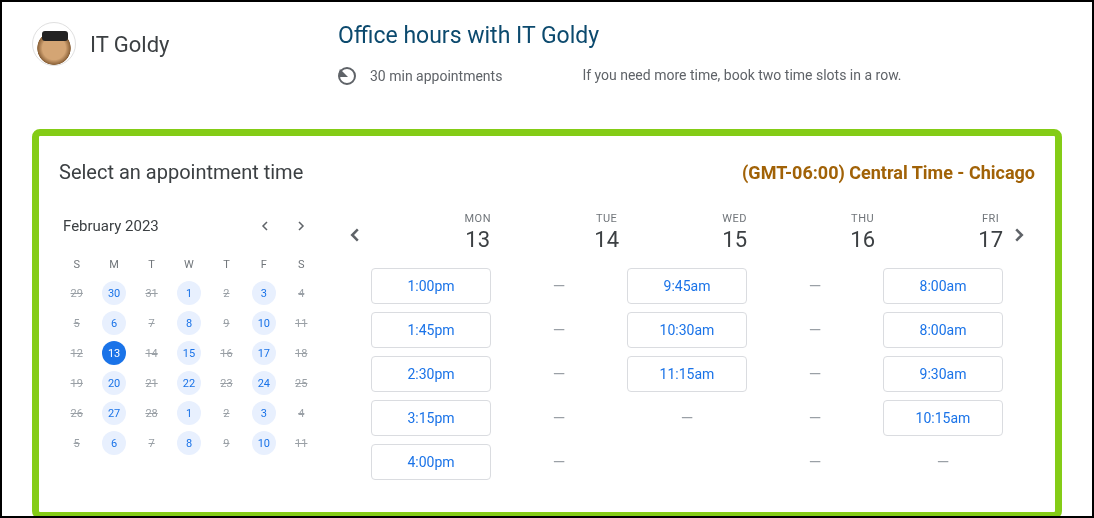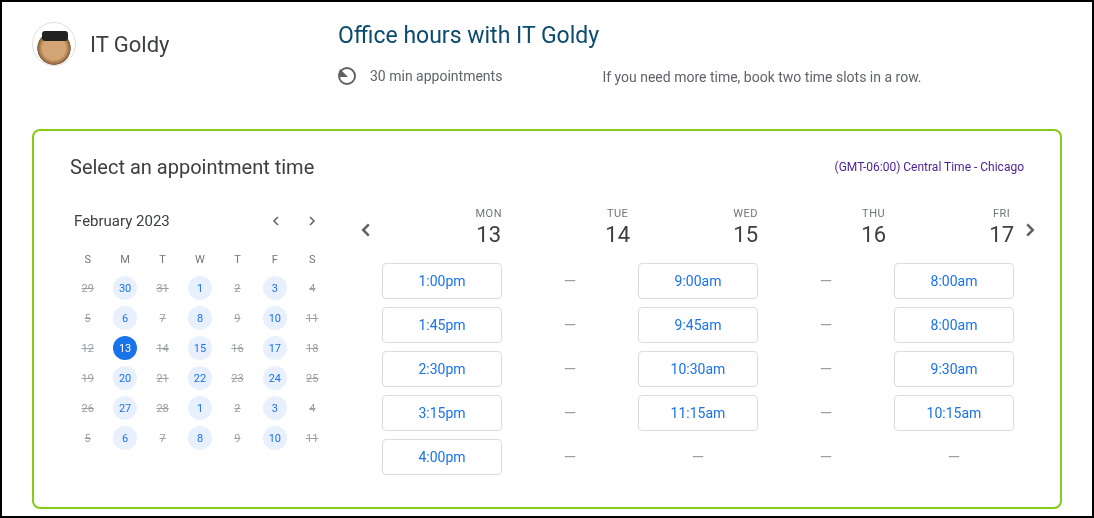--- a/index.html
+++ b/index.html
@@ -4,29 +4,29 @@
 <style>
 * { box-sizing: border-box; margin: 0; padding: 0; }
 body { font-family: 'Google Sans', Roboto, Arial, sans-serif; background: #fff; color: #3c4043; width: 1094px; height: 518px; border: 2px solid #000; padding: 20px 30px; }
 .header { display: flex; align-items: flex-start; gap: 16px; margin-bottom: 20px; }
 .avatar { width: 44px; height: 44px; border-radius: 50%; background: radial-gradient(circle at 50% 60%, #d4a574 35%, #8b6239 50%, #fff 52%); border: 1px solid #e0e0e0; position: relative; flex-shrink: 0; }
 .avatar::before { content: ''; position: absolute; top: 8px; left: 9px; width: 26px; height: 10px; background: #222; border-radius: 3px; }
 .header-left { flex: 0 0 290px; display: flex; align-items: center; gap: 14px; }
 .header-right { flex: 1; }
 .profile-name { font-size: 22px; color: #3c4043; font-weight: 400; }
 .page-title { font-size: 23px; color: #0c4a6e; font-weight: 400; margin-bottom: 18px; }
-.meta-row { display: flex; align-items: flex-end; gap: 20px; font-size: 14px; color: #5f6368; }
+.meta-row { display: flex; align-items: flex-start; font-size: 14px; color: #5f6368; }
 .meta-item { display: flex; align-items: center; gap: 14px; }
 .clock-icon { width: 18px; height: 18px; border: 2px solid #5f6368; border-radius: 50%; position: relative; }
 .clock-icon::after { content: ''; position: absolute; width: 9px; height: 9px; background: #5f6368; border-radius: 50% 0 0 0; top: -1px; left: -1px; transform: rotate(0deg); clip-path: polygon(100% 100%, 0 100%, 0 0); }
 .note { margin-left: 80px; }
-.card { border: 2px solid #84cc16; border-radius: 8px; padding: 24px 36px; margin-top: 44px; }
+.card { border: 7px solid #84cc16; border-radius: 8px; padding: 24px 20px; margin-top: 44px; }
 .card-head { display: flex; justify-content: space-between; align-items: center; margin-bottom: 28px; }
 .card-title { font-size: 20px; font-weight: 400; color: #3c4043; }
-.tz { font-size: 12px; color: #4c1d95; }
+.tz { font-size: 18px; color: #a16207; font-weight: bold; }
 .body-row { display: flex; gap: 20px; }
 .calendar { width: 260px; flex-shrink: 0; }
 .cal-head { display: flex; align-items: center; justify-content: space-between; margin-bottom: 12px; padding: 0 4px; }
 .cal-month { font-size: 15px; color: #3c4043; }
 .cal-nav { display: flex; gap: 8px; }
 .chev { width: 28px; height: 28px; display: flex; align-items: center; justify-content: center; cursor: pointer; color: #5f6368; border-radius: 50%; }
 .chev svg { width: 10px; height: 10px; }
 .cal-grid { display: grid; grid-template-columns: repeat(7, 1fr); gap: 2px 2px; }
 .cal-dowh { font-size: 11px; color: #70757a; text-align: center; padding: 6px 0; }
 .cal-cell { height: 28px; display: flex; align-items: center; justify-content: center; font-size: 11px; position: relative; }
@@ -251,21 +251,20 @@
             <div class="slot-empty">—</div>
             <div class="slot-empty">—</div>
             <div class="slot-empty">—</div>
             <div class="slot-empty">—</div>
           </div>
           <div class="day-col">
             <div class="day-head">
               <div class="day-dow">WED</div>
               <div class="day-num">15</div>
             </div>
-            <div class="slot">9:00am</div>
             <div class="slot">9:45am</div>
             <div class="slot">10:30am</div>
             <div class="slot">11:15am</div>
             <div class="slot-empty">—</div>
           </div>
           <div class="day-col">
             <div class="day-head">
               <div class="day-dow">THU</div>
               <div class="day-num">16</div>
             </div>

